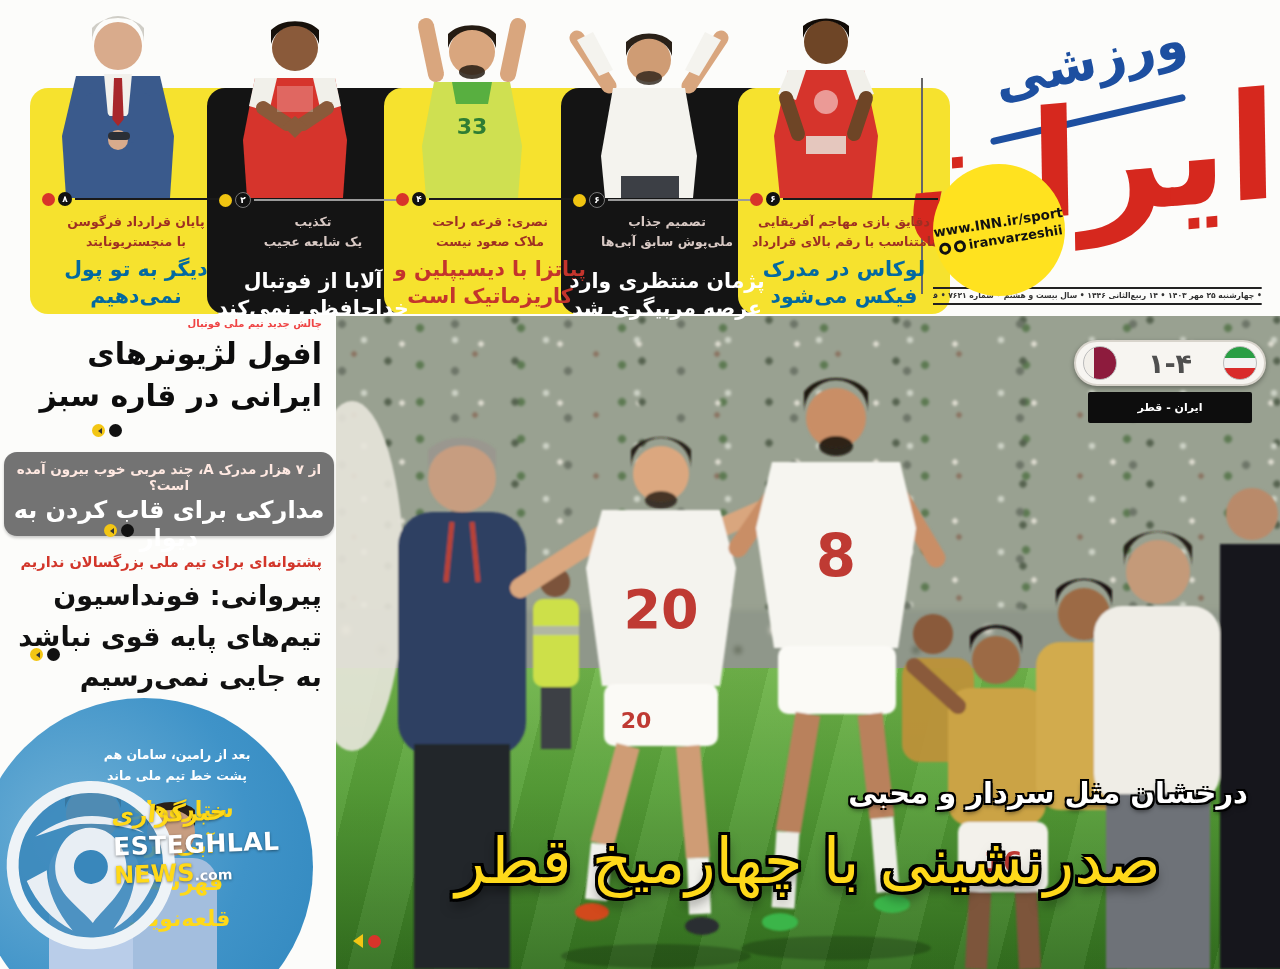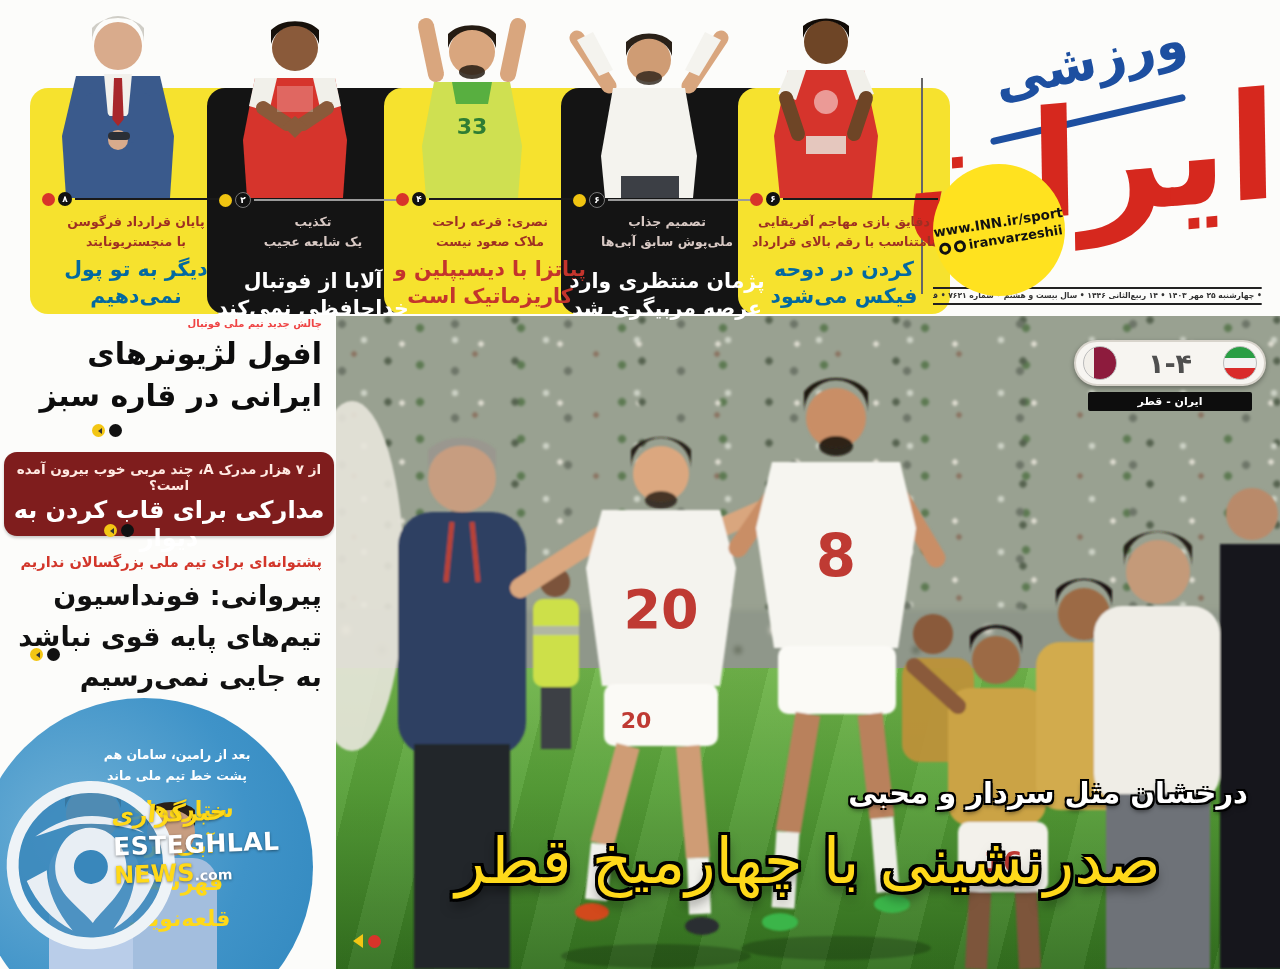--- a/index.html
+++ b/index.html
@@ -44,21 +44,21 @@
   .m-handle{font-size:13px;font-weight:800;color:#111;display:flex;align-items:center;gap:3px;justify-content:center;margin-top:2px;}
   .soc{width:12px;height:12px;border:3px solid #111;border-radius:50%;box-sizing:border-box;display:inline-block;}
   .m-dateline{position:absolute;left:933px;top:287px;width:346px;border-top:2px solid #222;border-bottom:2px solid #222;
          padding:2px 0 3px;font-size:8px;font-weight:bold;color:#333;direction:rtl;text-align:center;
          white-space:nowrap;overflow:hidden;transform:scaleX(.95);transform-origin:left;}
 
   
   .story{position:absolute;left:0;width:336px;direction:rtl;text-align:right;box-sizing:border-box;padding-right:14px;}
   .s-kicker{font-size:10px;font-weight:bold;color:#ef4444;margin-bottom:4px;}
   .s-headline{font-size:30px;font-weight:800;color:#0d0d0d;line-height:1.4;}
-  .redbox{position:absolute;left:4px;top:452px;width:330px;height:84px;background:#7f1d1d;border-radius:13px;
+  .redbox{position:absolute;left:4px;top:452px;width:330px;height:84px;background:#737373;border-radius:13px;
           direction:rtl;text-align:center;z-index:2;box-shadow:0 2px 3px rgba(0,0,0,.2);}
   .redbox .rk{color:#ffe9e2;font-size:13.5px;font-weight:bold;margin-top:9px;}
   .redbox .rh{color:#fff;font-size:24px;font-weight:800;margin-top:3px;}
   .s-kicker-red{font-size:14.5px;font-weight:bold;color:#d2362a;margin-bottom:6px;}
   .s-headline3{font-size:27px;font-weight:800;color:#111;line-height:1.5;}
   .bullets{position:absolute;display:flex;gap:4px;align-items:center;z-index:5;}
   .b-y{width:13px;height:13px;border-radius:50%;background:#f3c614;position:relative;}
   .b-y::after{content:"";position:absolute;left:3px;top:3.5px;border:3px solid transparent;border-right:4px solid #333;}
   .b-k{width:13px;height:13px;background:#111;border-radius:50%;}
 
@@ -99,21 +99,21 @@
       linear-gradient(180deg,#71b54b 0%,#57a038 40%,#33701f 100%);}
   .figures{position:absolute;inset:0;z-index:2;}
   .score-wrap{position:absolute;right:14px;top:24px;width:192px;text-align:center;z-index:4;}
   .score-pill{display:flex;align-items:center;justify-content:space-between;background:#f7f5f1;border:2px solid #d8d4cc;
       border-radius:26px;padding:4px 7px;height:46px;box-sizing:border-box;box-shadow:0 2px 5px rgba(0,0,0,.35);}
   .flag{width:34px;height:34px;border-radius:50%;border:1px solid #bbb;box-sizing:border-box;}
   .flag.qatar{background:linear-gradient(90deg,#f2efe9 0 30%,#8d1b3d 30%);}
   .flag.iran{background:linear-gradient(180deg,#2a9e44 0 34%,#f2f2f2 34% 66%,#d92b2b 66%);}
   .score-num{font-size:27px;font-weight:800;color:#4f4f4f;direction:ltr;letter-spacing:1px;}
   .score-caption{margin:6px auto 0;width:164px;background:#0d0d0d;color:#fff;font-size:11px;font-weight:bold;
-      padding:3px 0;border-radius:2px;direction:rtl;}
+      padding:9px 0;border-radius:2px;direction:rtl;}
   .photo-kicker{position:absolute;right:32px;top:460px;z-index:5;color:#fff;font-size:29px;font-weight:800;direction:rtl;
       text-shadow:-2px -2px 0 #000,2px -2px 0 #000,-2px 2px 0 #000,2px 2px 0 #000,0 3px 5px rgba(0,0,0,.6);}
   .photo-headline{position:absolute;left:0;right:0;top:505px;z-index:5;color:#ffd91a;font-size:63px;font-weight:400;
       text-align:center;direction:rtl;line-height:1.3;
       text-shadow:-3px -3px 0 #000,3px -3px 0 #000,-3px 3px 0 #000,3px 3px 0 #000,0 -3px 0 #000,0 3px 0 #000,
                   -3px 0 0 #000,3px 0 0 #000,0 7px 12px rgba(0,0,0,.55);}
   .corner-dots{position:absolute;left:10px;top:618px;display:flex;gap:5px;align-items:center;z-index:6;}
   .tri-y{width:0;height:0;border:7px solid transparent;border-right:10px solid #f3c614;}
   .dot-r{width:13px;height:13px;border-radius:50%;background:#d8342a;}
   .jnum{font-family:"DejaVu Sans",sans-serif;font-weight:bold;fill:#bf3a33;text-anchor:middle;}
@@ -251,21 +251,21 @@
     <div class="badge-row">
       <span class="badge-dot red"></span>
       <span class="badge-num">۶</span>
       <span class="badge-line"></span>
     </div>
     <div class="kicker">
       <div>دقایق بازی مهاجم آفریقایی</div>
       <div>نامتناسب با رقم بالای قرارداد</div>
     </div>
     <div class="headline">
-      <div>کردن در دوحه</div>
+      <div>لوکاس در مدرک</div>
       <div>فیکس می‌شود</div>
     </div>
   </div>
 
   <div class="m-divider"></div>
   <div class="m-sub">ورزشی</div>
   <div class="m-swash"></div>
   <div class="m-title">ایران</div>
   <div class="m-circle">
     <div class="m-circle-inner">

